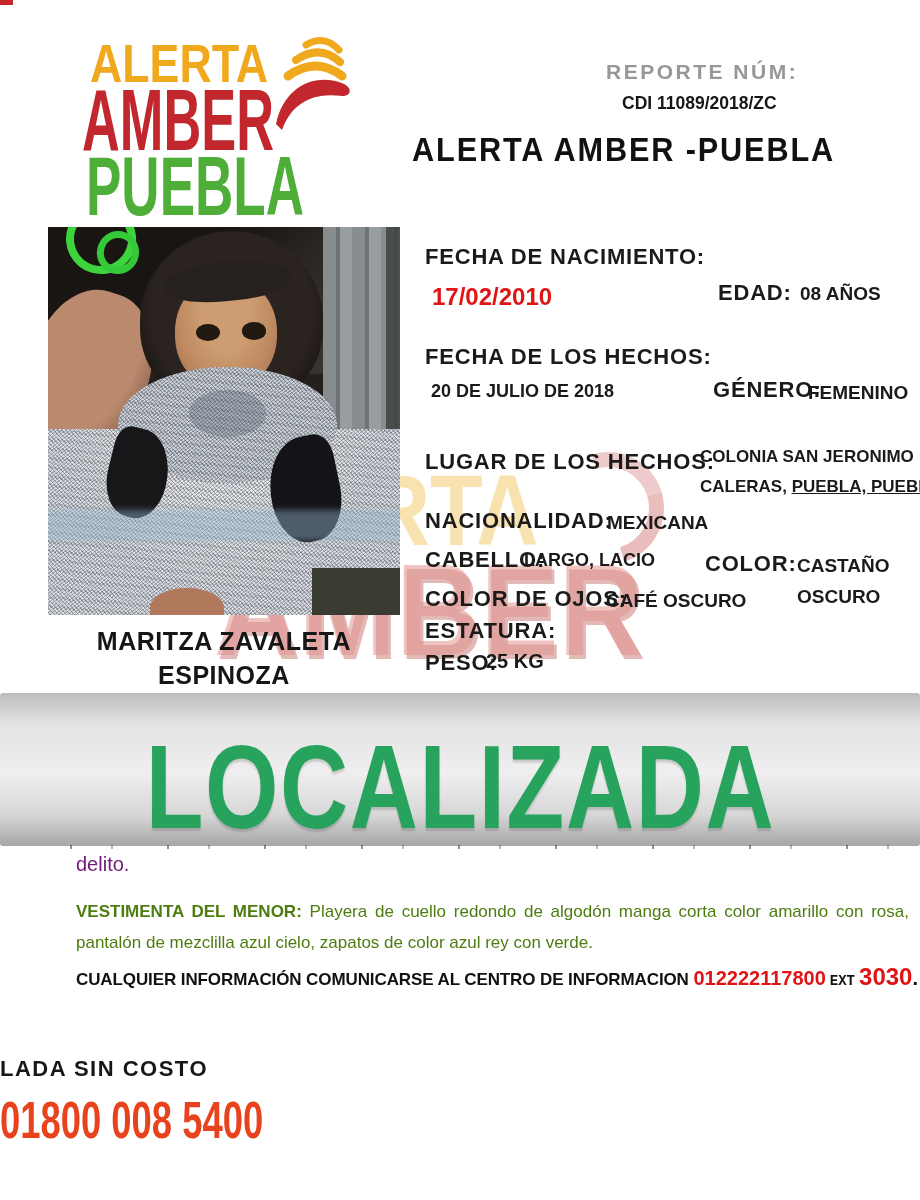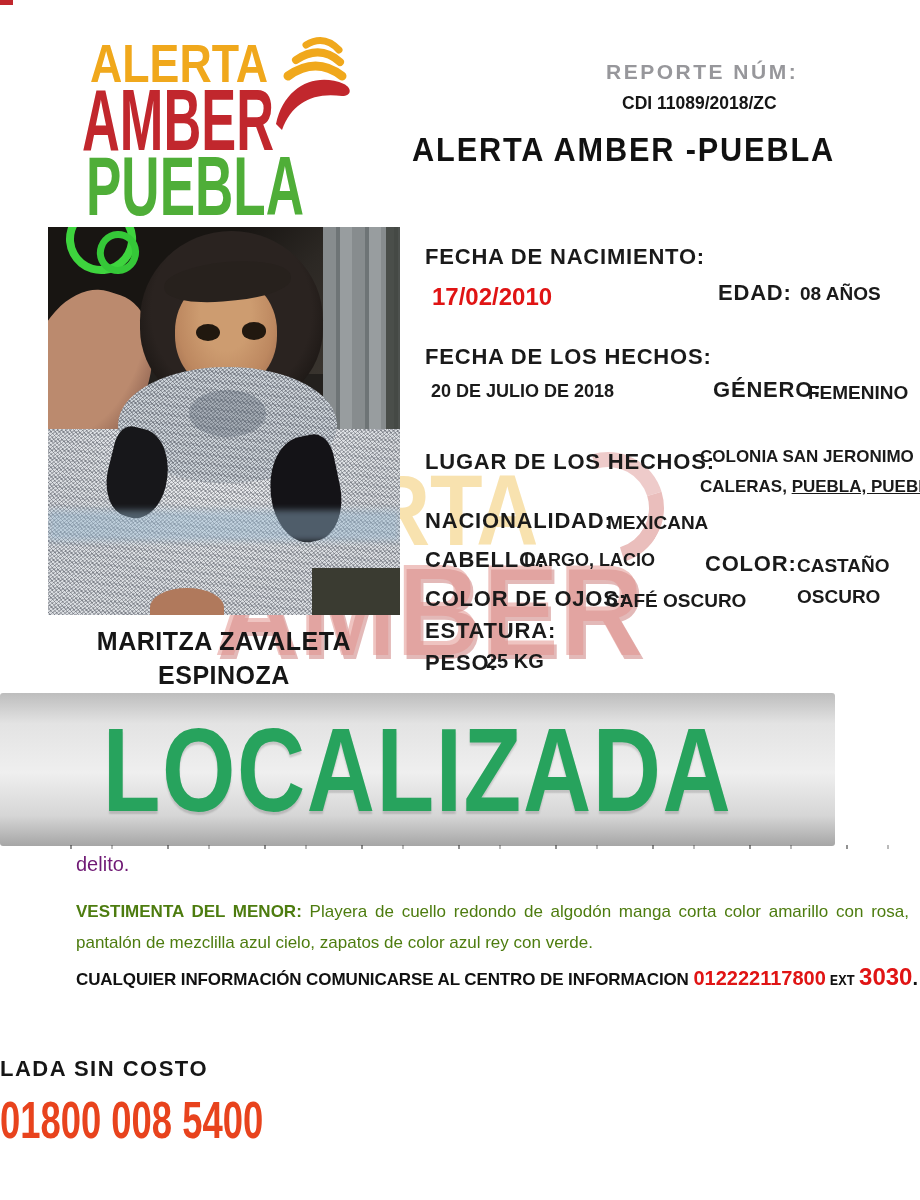--- a/index.html
+++ b/index.html
@@ -85,23 +85,23 @@
 
   
   .fld{position:absolute;z-index:3;white-space:nowrap;color:var(--ink);}
   .lbl{font-weight:700;font-size:22px;letter-spacing:.8px;}
   .val{font-weight:600;font-size:19px;}
   .val-red{color:var(--alert-red);font-weight:700;font-size:24px;}
   .val-big{font-weight:700;font-size:21px;}
   .u-bold{font-weight:700;text-decoration:underline;}
 
   
-  .banner{position:absolute;left:0;top:693px;width:835px;height:153px;z-index:4;
+  .banner{position:absolute;left:0;top:693px;width:920px;height:153px;z-index:4;
     background:linear-gradient(180deg,#bdbdbd 0%,#e3e3e3 20%,#efefef 52%,#d6d6d6 80%,#a6a6a6 100%);
-    border-radius:3px;display:flex;align-items:center;justify-content:center;}
+    border-radius:3px;display:flex;align-items:flex-end;justify-content:center;}
   .banner-text{font-size:118px;font-weight:700;line-height:1;color:var(--status-green);
     letter-spacing:2px;transform:scaleX(.80);text-shadow:0 3px 2px rgba(0,0,0,.15);}
 
   
   .hidden-line-marks{position:absolute;left:70px;top:845px;width:840px;height:4px;z-index:5;opacity:.65;
     background:repeating-linear-gradient(90deg,rgba(45,45,45,.8) 0 2px,transparent 2px 41px,
       rgba(45,45,45,.5) 41px 43px,transparent 43px 97px);}
   .truncated-line{position:absolute;left:76px;top:853px;font-size:20px;color:#701a75;z-index:5;}
   .clothing{position:absolute;left:76px;top:896px;width:833px;z-index:5;font-size:17px;
     line-height:31px;color:#4d7c0f;text-align:justify;font-weight:500;}

